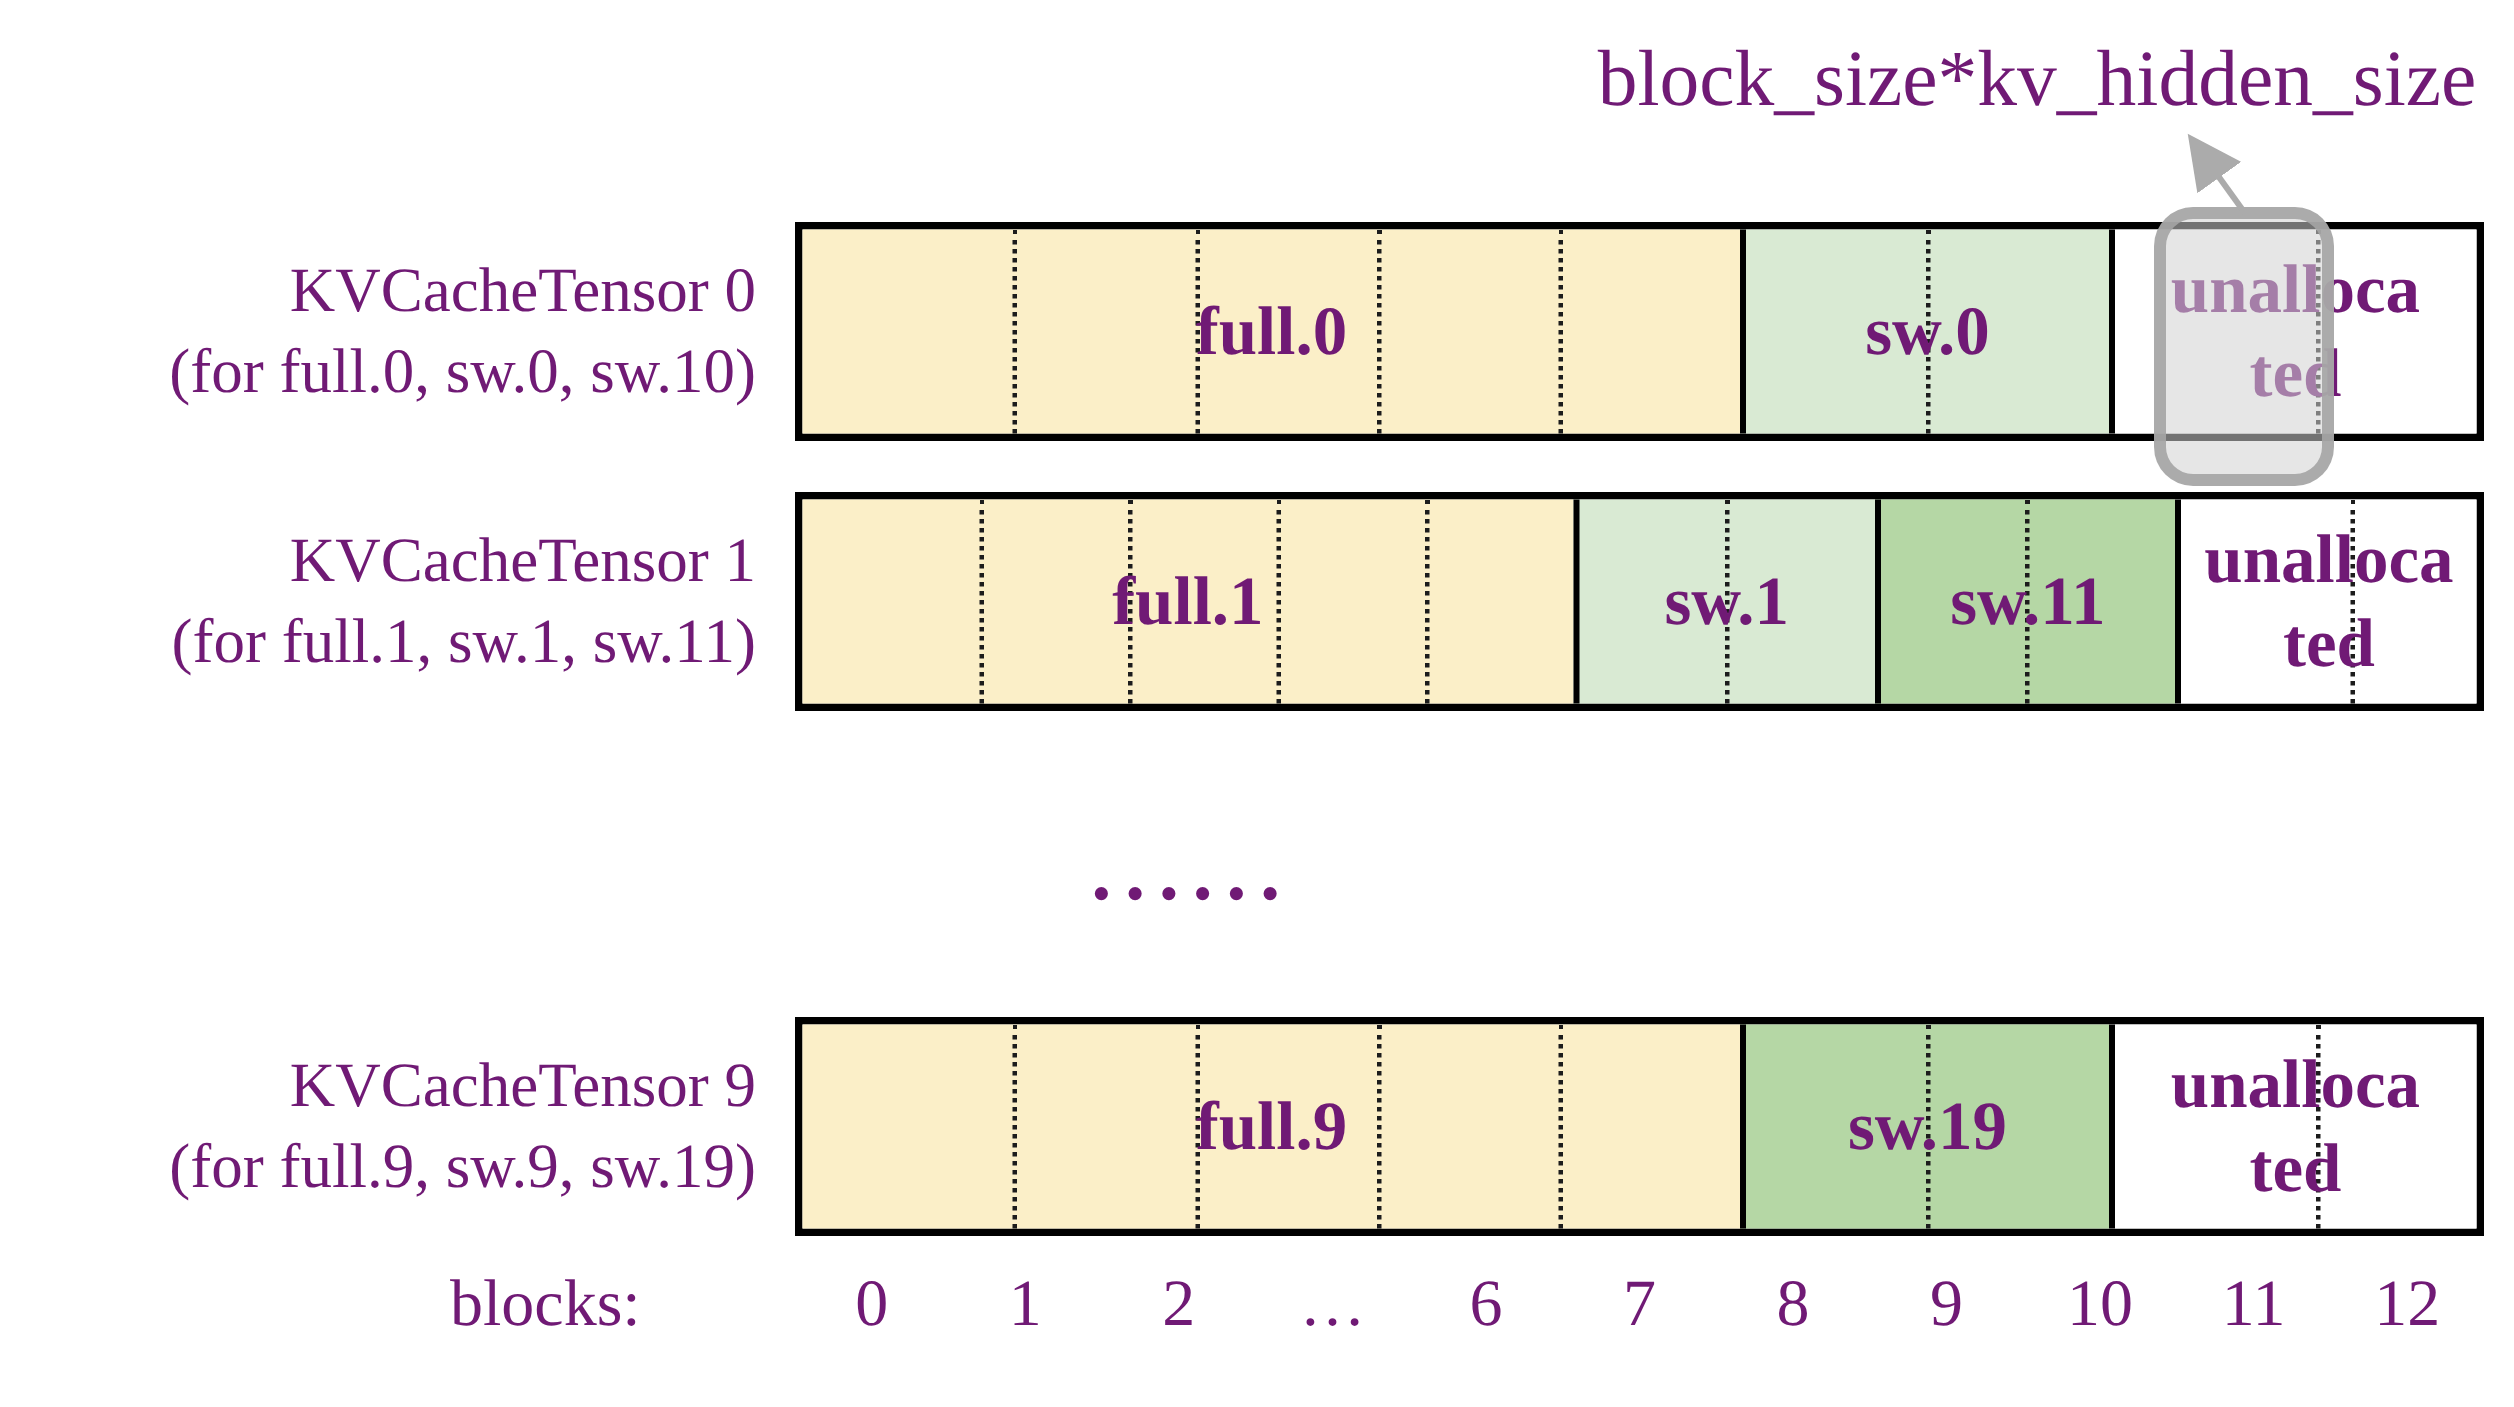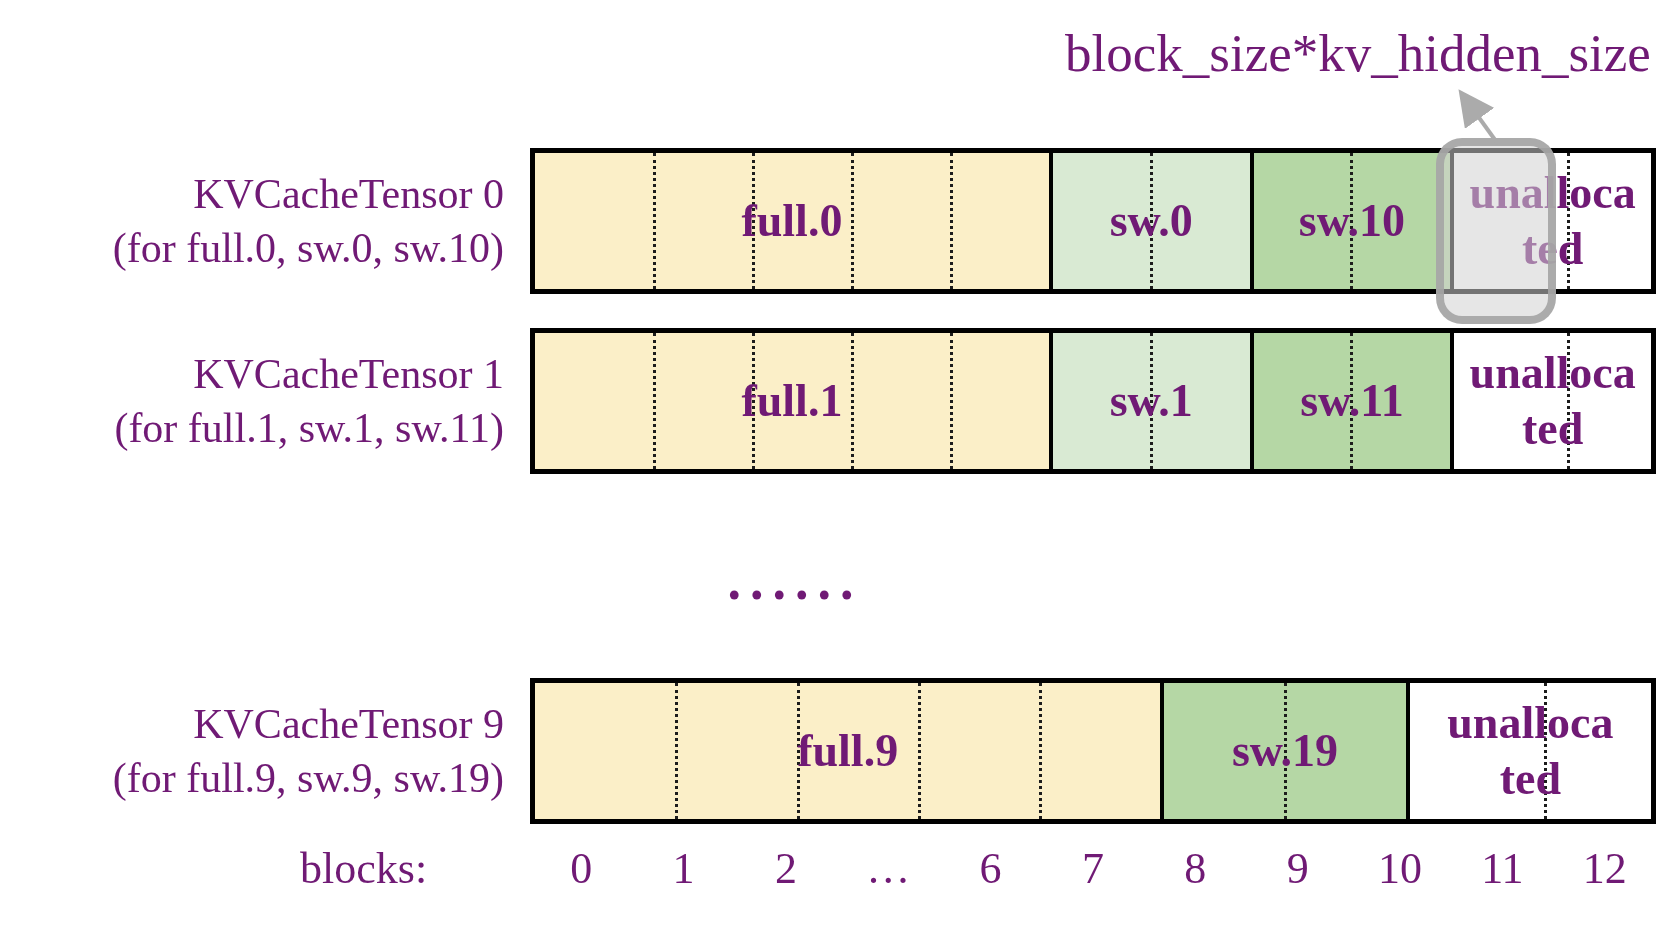--- a/index.html
+++ b/index.html
@@ -77,25 +77,20 @@
       <div class="cell"></div>
       <div class="cell"></div>
       <div class="cell"></div>
       <div class="seg-label">full.0</div>
     </div>
     <div class="seg sw">
       <div class="cell"></div>
       <div class="cell"></div>
       <div class="seg-label">sw.0</div>
     </div>
-    <div class="seg sw1x">
-      <div class="cell"></div>
-      <div class="cell"></div>
-      <div class="seg-label">sw.10</div>
-    </div>
     <div class="seg unalloc">
       <div class="cell"></div>
       <div class="cell"></div>
       <div class="seg-label">unalloca
 ted</div>
     </div>
   </div>
   <div class="overlay"></div>
 
   <div class="row-label" style="top:347px">KVCacheTensor 1

